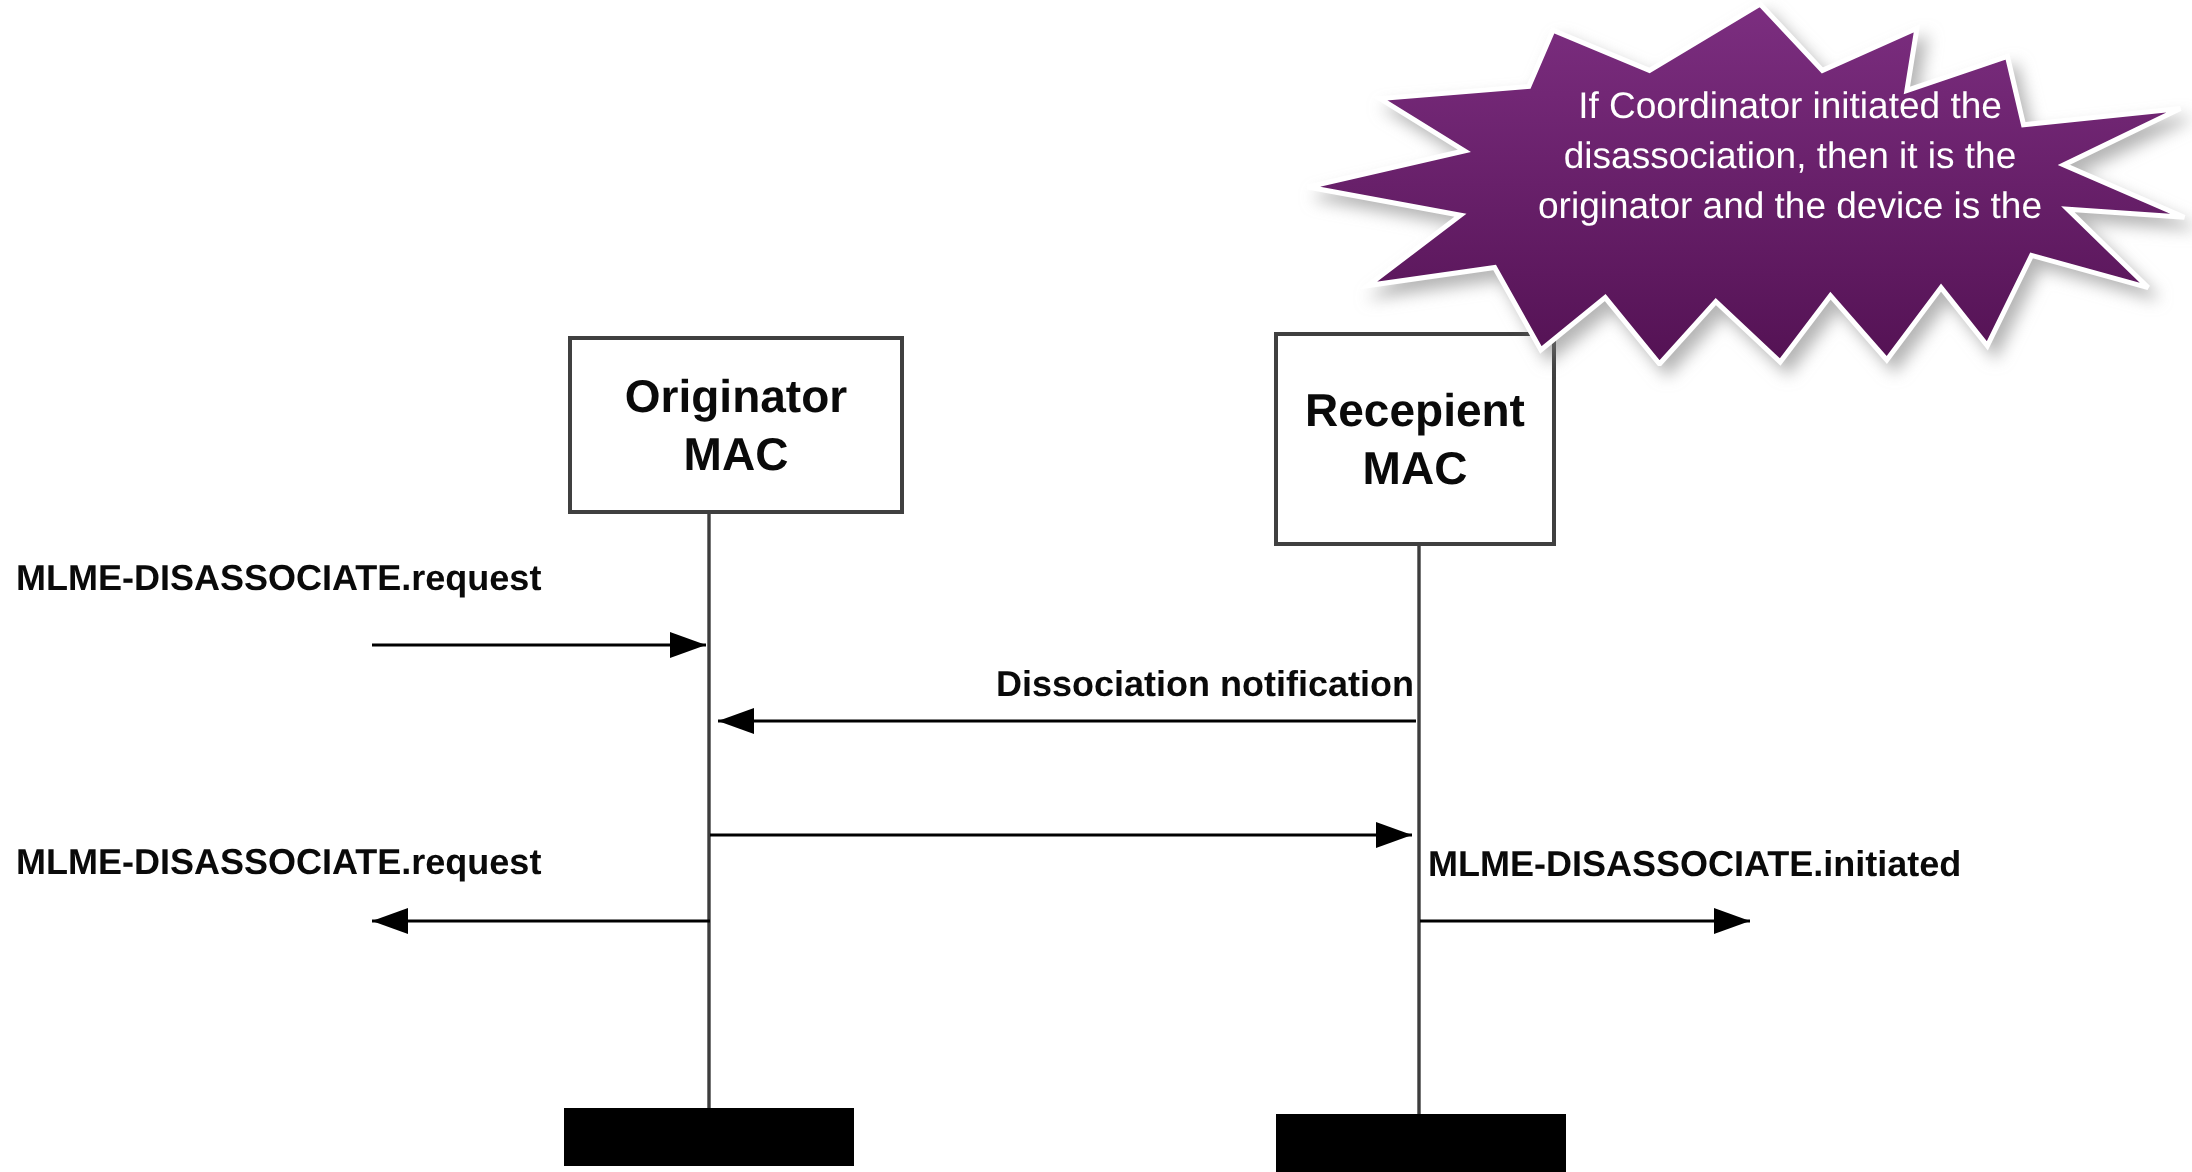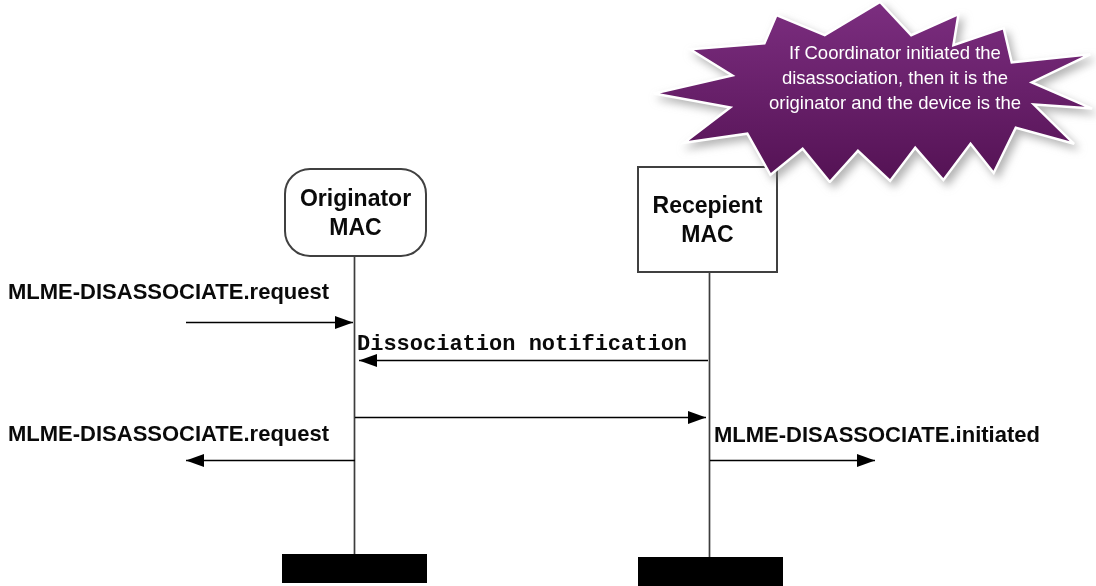--- a/index.html
+++ b/index.html
@@ -4,22 +4,22 @@
 <style>
   html,body{margin:0;padding:0;background:#ffffff;}
   body{width:1096px;height:586px;font-family:"Liberation Sans",sans-serif;}
   #diagram{position:relative;width:1096px;height:586px;overflow:hidden;background:#ffffff;}
   .abs{position:absolute;}
   .actor-box{
     box-sizing:border-box;border:2px solid #404040;background:#ffffff;
     display:flex;align-items:center;justify-content:center;text-align:center;
     font-weight:bold;font-size:23px;line-height:29px;color:#0a0a0a;white-space:pre-line;
   }
-  .msg-label{font-weight:bold;font-size:22px;color:#0a0a0a;white-space:nowrap;}
-  .center-label{text-align:left;white-space:nowrap;font-family:Liberation Mono, monospace;}
+  .msg-label{font-weight:bold;font-size:18px;color:#0a0a0a;white-space:nowrap;}
+  .center-label{text-align:right;white-space:nowrap;}
   .term-bar{background:#000000;}
   #wires{left:0;top:0;}
   #callout-svg{left:650px;top:0;filter:drop-shadow(4px 5px 4px rgba(120,120,120,0.55));}
   #callout-text{
     left:705px;top:40px;width:380px;text-align:center;color:#ffffff;
     font-size:18.5px;line-height:25px;
   }
   #callout-text div{white-space:nowrap;}
 </style>
 </head>
@@ -37,21 +37,21 @@
     <line x1="354.5" y1="257" x2="354.5" y2="554" stroke="#3D3D3D" stroke-width="1.7"></line>
     <line x1="709.5" y1="255" x2="709.5" y2="557" stroke="#3D3D3D" stroke-width="1.7"></line>
 
     <line x1="186" y1="322.5" x2="353" y2="322.5" stroke="#000000" stroke-width="1.6" marker-end="url(#ah)"></line>
     <line x1="708" y1="360.5" x2="359" y2="360.5" stroke="#000000" stroke-width="1.6" marker-end="url(#ah)"></line>
     <line x1="355" y1="417.5" x2="706" y2="417.5" stroke="#000000" stroke-width="1.6" marker-end="url(#ah)"></line>
     <line x1="355" y1="460.5" x2="186" y2="460.5" stroke="#000000" stroke-width="1.6" marker-end="url(#ah)"></line>
     <line x1="710" y1="460.5" x2="875" y2="460.5" stroke="#000000" stroke-width="1.6" marker-end="url(#ah)"></line>
   </svg>
 
-  <div class="abs actor-box" style="left:284px;top:168px;width:143px;height:89px;border-radius:26px;">
+  <div class="abs actor-box" style="left:284px;top:168px;width:168px;height:89px;">
     <span>Originator
 MAC</span>
   </div>
   <div class="abs actor-box" style="left:637px;top:166px;width:141px;height:107px;">
     <span>Recepient
 MAC</span>
   </div>
 
   <div class="abs term-bar" style="left:282px;top:554px;width:145px;height:29px;"></div>
   <div class="abs term-bar" style="left:638px;top:557px;width:145px;height:29px;"></div>

